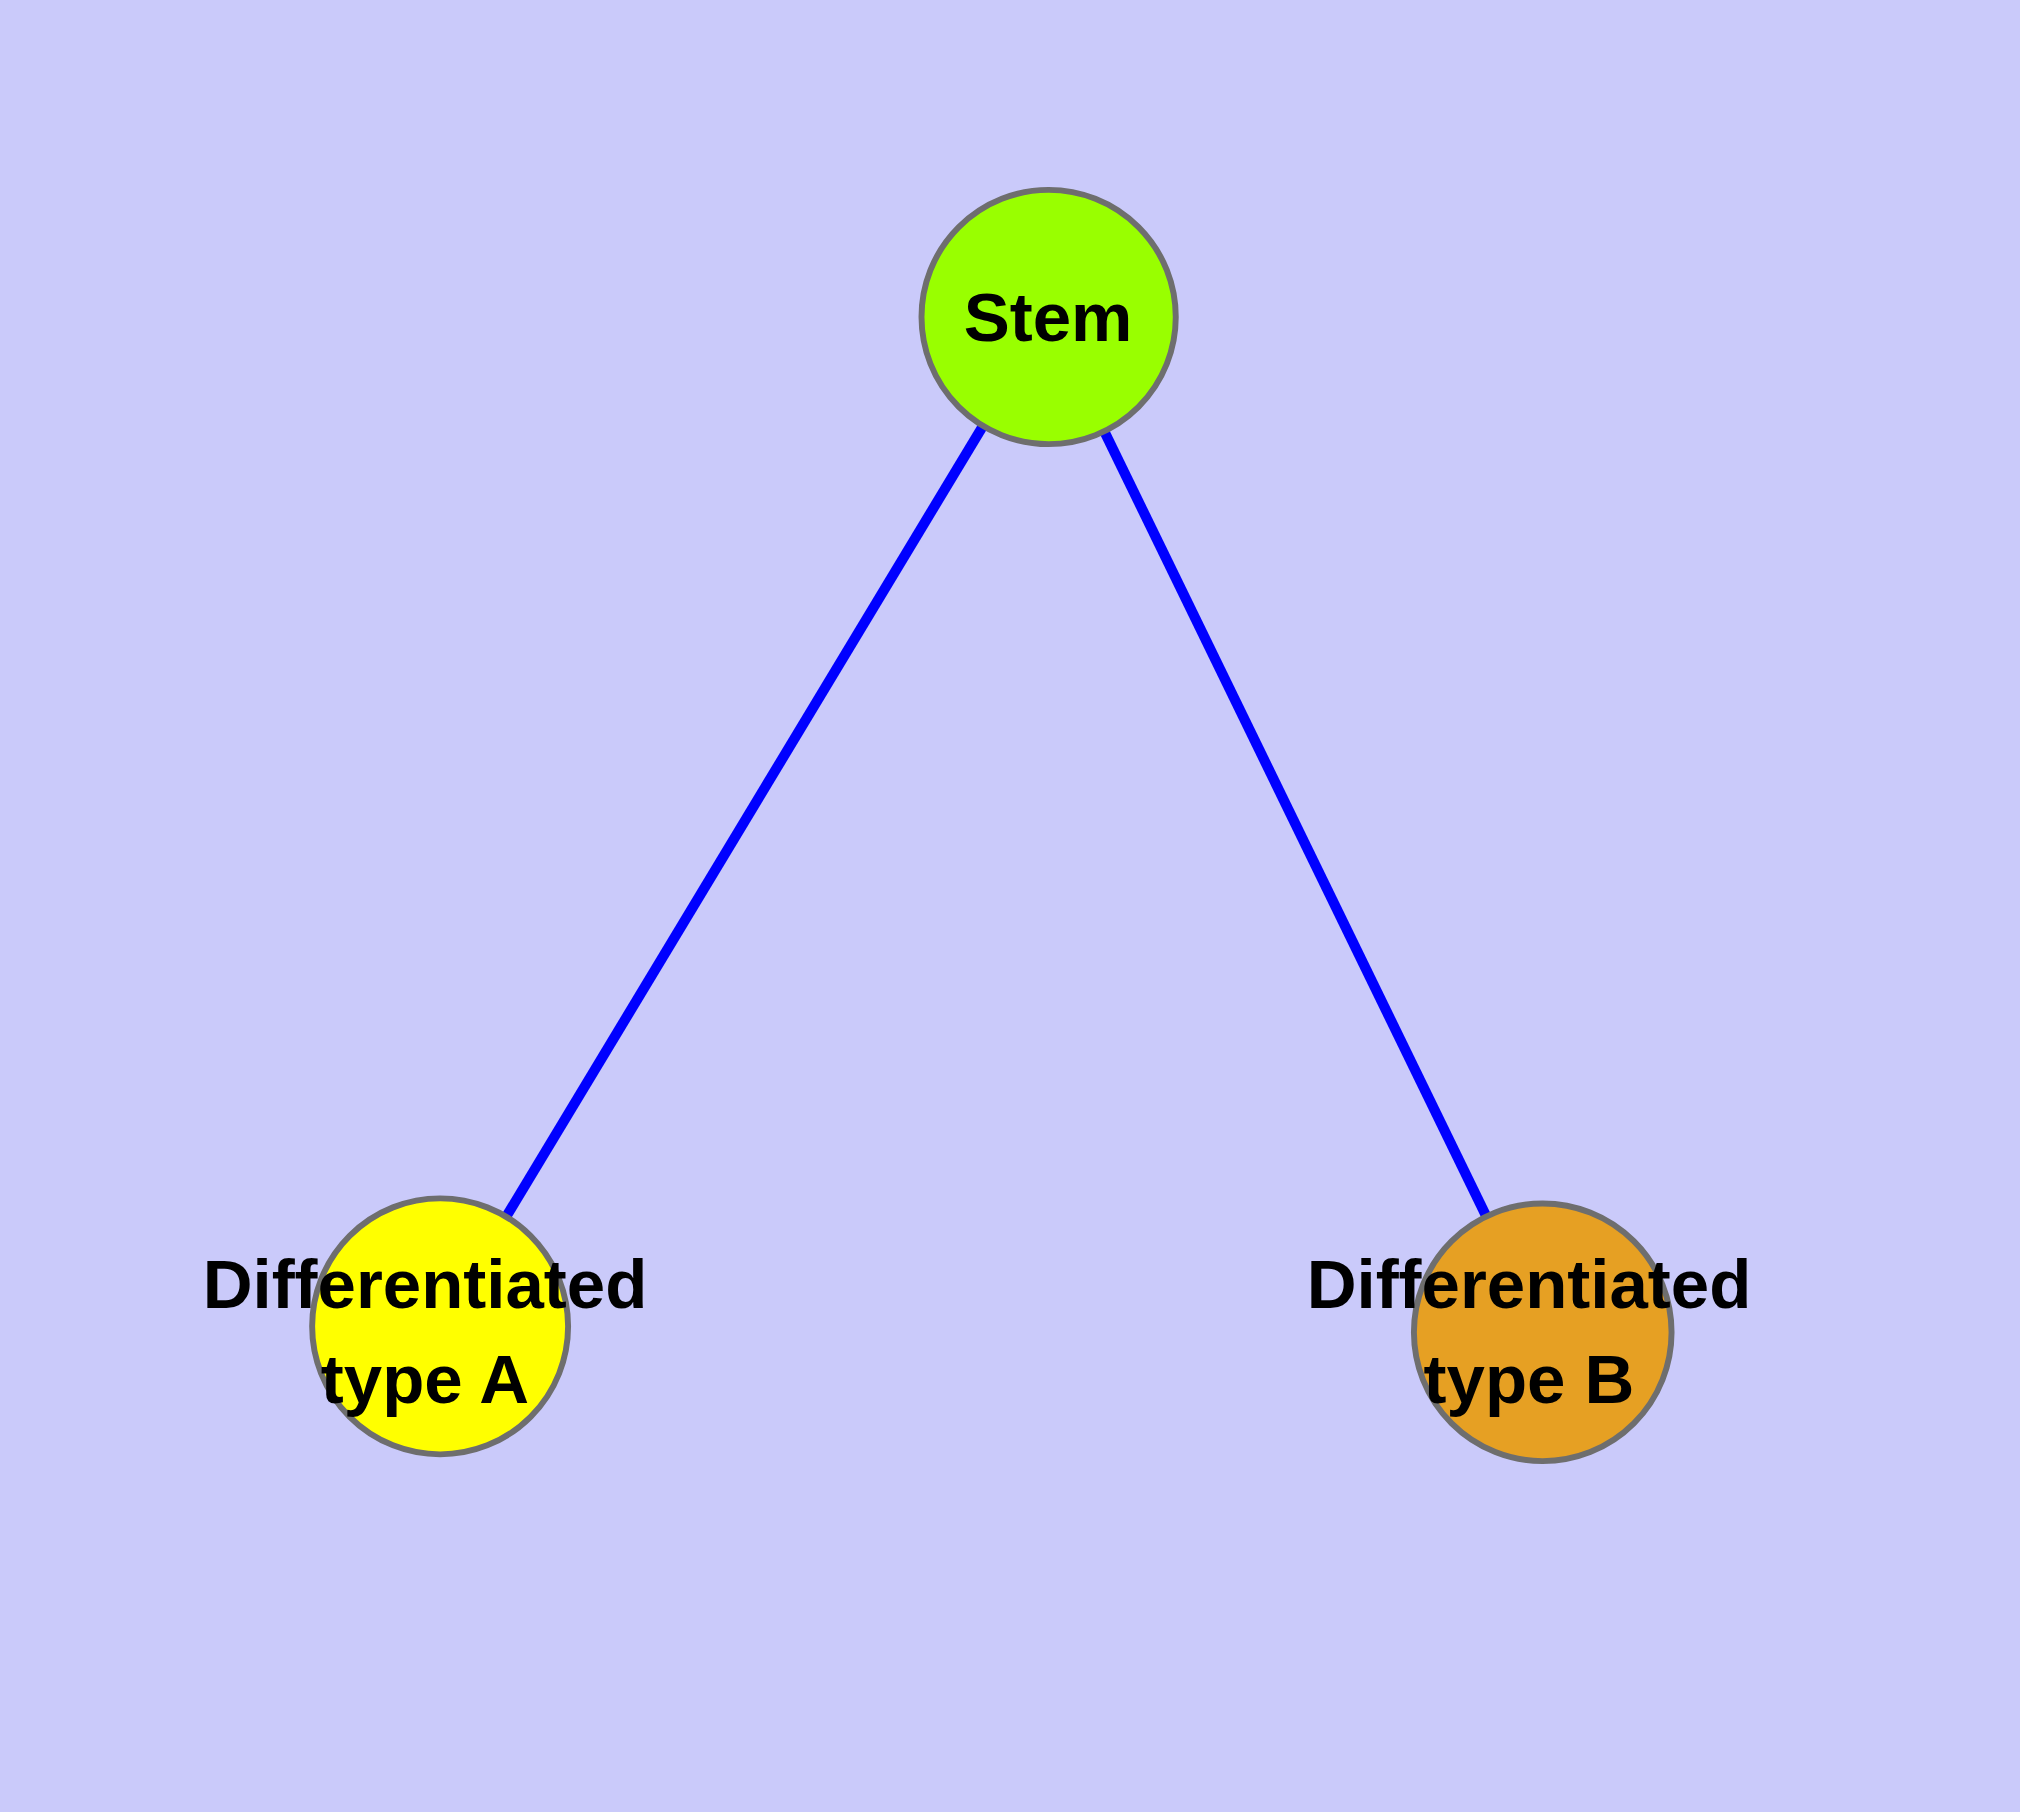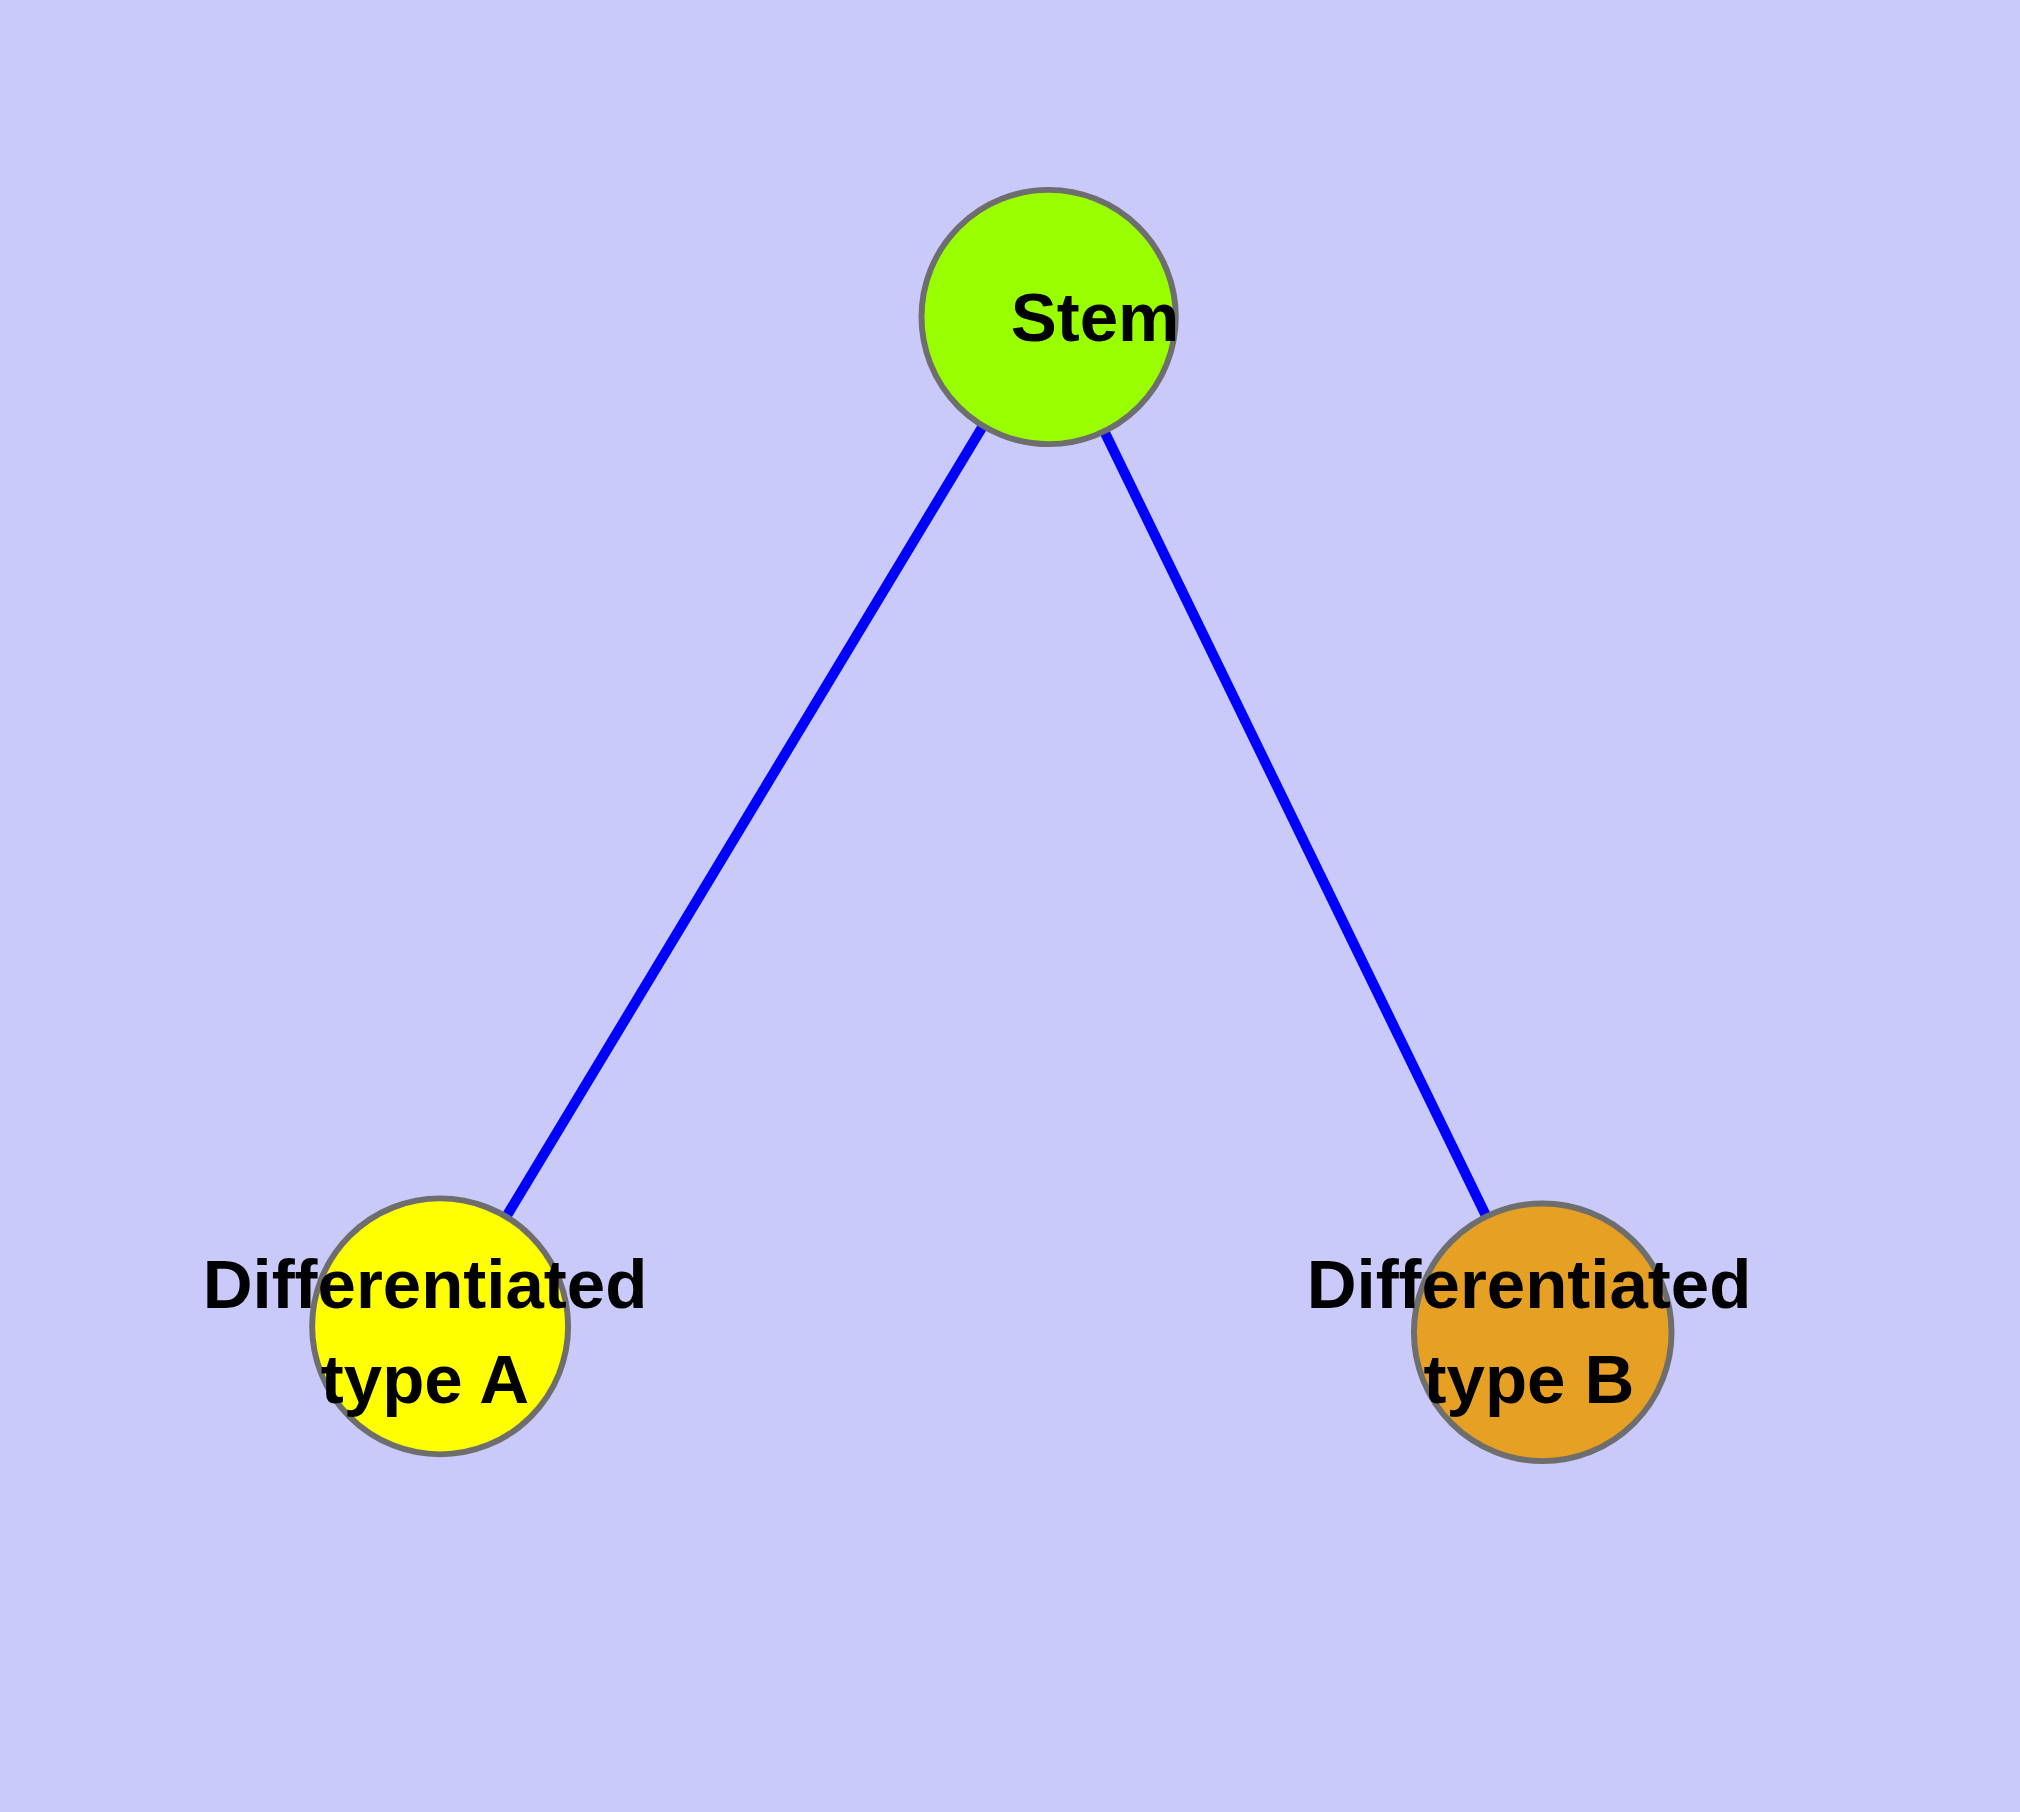--- a/index.html
+++ b/index.html
@@ -40,21 +40,21 @@
   <svg id="graph-svg" width="2021" height="1812" viewBox="0 0 2384 2138">
 
     <line x1="1237" y1="374" x2="519" y2="1565" stroke-width="12" stroke="#0000ff"></line>
     <line x1="1237" y1="374" x2="1820" y2="1572" stroke-width="12" stroke="#0000ff"></line>
 
     <circle cx="1237" cy="374" r="150" stroke-width="7" stroke="#6e6e6e" fill="#99ff00"></circle>
     <circle cx="519" cy="1565" r="151" stroke-width="7" stroke="#6e6e6e" fill="#ffff00"></circle>
     <circle cx="1820" cy="1572" r="152" stroke-width="7" stroke="#6e6e6e" fill="#e6a023"></circle>
   </svg>
 
-  <div class="node-label" style="left: 1095px; top: 317px;">Stem</div>
+  <div class="node-label" style="left: 1048px; top: 317px;">Stem</div>
 
   <div class="node-label" style="left: 425px; top: 1332px;">Differentiated
 type A</div>
 
   <div class="node-label" style="left: 1529px; top: 1332px;">Differentiated
 type B</div>
 
 </div>
 
 

